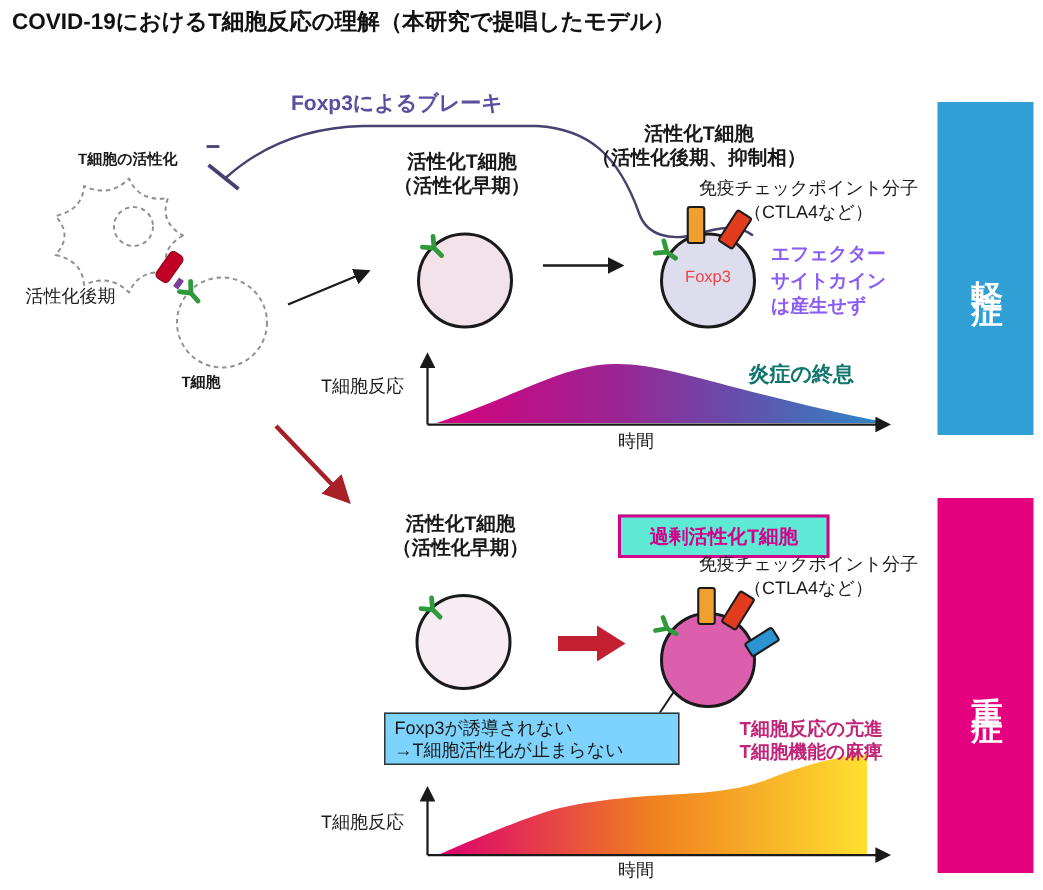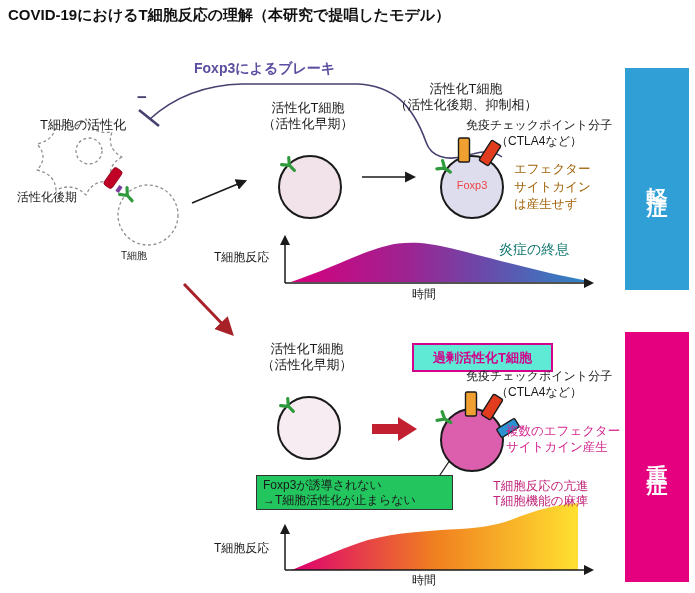--- a/index.html
+++ b/index.html
@@ -1,42 +1,42 @@
 <!DOCTYPE html>
 <html><head>
 <meta charset="utf-8">
 <style>
   html,body{margin:0;padding:0;background:#fff;}
   #stage{position:relative;width:695px;height:593px;background:#fff;overflow:hidden;
          font-family:"Liberation Sans","DejaVu Sans",sans-serif;color:#1a1a1a;}
   #diagram-svg{position:absolute;left:0;top:0;z-index:1;}
   .lbl{position:absolute;z-index:2;white-space:pre-line;line-height:1.18;}
-  .b{font-weight:normal;}
+  .b{font-weight:bold;}
   .ctr{text-align:center;}
   .title{left:8px;top:6px;font-size:15px;font-weight:bold;color:#111;text-align:center;}
   .brake{left:194px;top:60px;font-size:14px;font-weight:bold;color:#5b4ea0;}
   .minus{left:137px;top:88px;font-size:17px;font-weight:bold;color:#45426f;}
-  .activ{left:40px;top:101px;font-size:13px;margin-top:16px;}
+  .activ{left:52px;top:101px;font-size:10px;}
   .apc{left:17px;top:190px;font-size:12px;color:#222;}
   .tcell{left:104px;top:250px;width:60px;font-size:10px;}
   .earlyTop{left:247px;top:100px;width:122px;font-size:13px;line-height:1.25;}
   .late{left:383px;top:81px;width:166px;font-size:13px;line-height:1.2;}
   .chkTop{left:458px;top:118px;width:162px;font-size:12px;line-height:1.3;}
   .foxp3{left:442px;top:179px;width:60px;font-size:11px;color:#ef4444;}
-  .noEff{left:514px;top:161px;font-size:12.5px;color:#a16207;line-height:1.4;}
+  .noEff{left:514px;top:161px;font-size:12.5px;color:#8b5cf6;line-height:1.4;}
   .resol{left:499px;top:241px;font-size:14px;color:#0f766e;}
   .axY1{left:214px;top:250px;font-size:12px;}
   .axX1{left:412px;top:287px;font-size:12px;}
   .earlyBot{left:252px;top:341px;width:110px;font-size:13px;line-height:1.25;}
   .hyperBox{left:412px;top:343px;width:137px;height:25px;border:2px solid #d3008c;
             background:#5eead4;display:flex;align-items:center;justify-content:center;z-index:2;position:absolute;}
   .hyperBox span{font-size:13px;font-weight:bold;color:#d3008c;}
   .chkBot{left:458px;top:369px;width:162px;font-size:12px;line-height:1.3;}
   .cytok{left:506px;top:424px;font-size:12.5px;color:#d3278f;line-height:1.25;}
-  .foxBox{left:256px;top:475px;width:183px;border:1.5px solid #333;background:#22c55e;
+  .foxBox{left:256px;top:475px;width:183px;border:1.5px solid #333;background:#7dd3fc;
           padding:2px 6px;font-size:12px;line-height:1.22;position:absolute;z-index:2;white-space:pre-line;}
   .conseq{left:493px;top:479px;font-size:12.5px;color:#c02578;line-height:1.18;}
   .axY2{left:214px;top:541px;font-size:12px;}
   .axX2{left:412px;top:573px;font-size:12px;}
   .bar{position:absolute;left:625px;width:64px;z-index:2;display:flex;align-items:center;justify-content:center;}
   .bar span{writing-mode:vertical-rl;text-orientation:upright;color:#fff;font-weight:bold;
             font-size:21px;letter-spacing:9px;}
   .barMild{top:68px;height:222px;background:#2f9fd6;}
   .barSevere{top:332px;height:250px;background:#e5007f;}
 </style>
@@ -147,22 +147,20 @@
   <div class="lbl axY1">T細胞反応</div>
   <div class="lbl axX1">時間</div>
 
   <div class="lbl earlyBot b ctr">活性化T細胞
 （活性化早期）</div>
   <div class="hyperBox">
     <span>過剰活性化T細胞</span>
   </div>
   <div class="lbl chkBot ctr">免疫チェックポイント分子
 （CTLA4など）</div>
-  <div class="lbl cytok b">複数のエフェクター
-サイトカイン産生</div>
   <div class="foxBox">Foxp3が誘導されない
 →T細胞活性化が止まらない</div>
   <div class="lbl conseq b">T細胞反応の亢進
 T細胞機能の麻痺</div>
   <div class="lbl axY2">T細胞反応</div>
   <div class="lbl axX2">時間</div>
 
   <div class="bar barMild">
     <span>軽症</span>
   </div>

